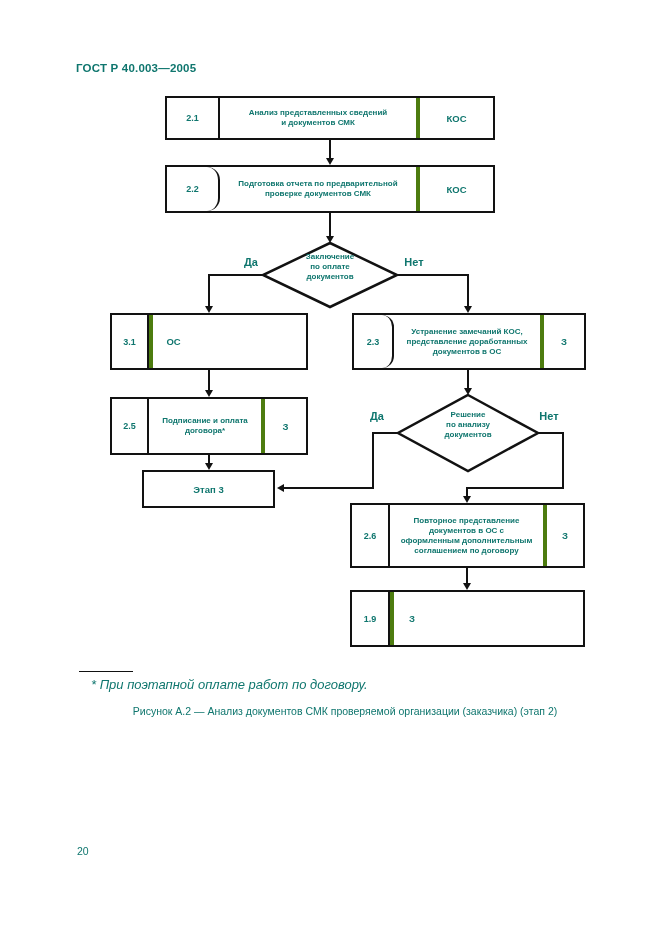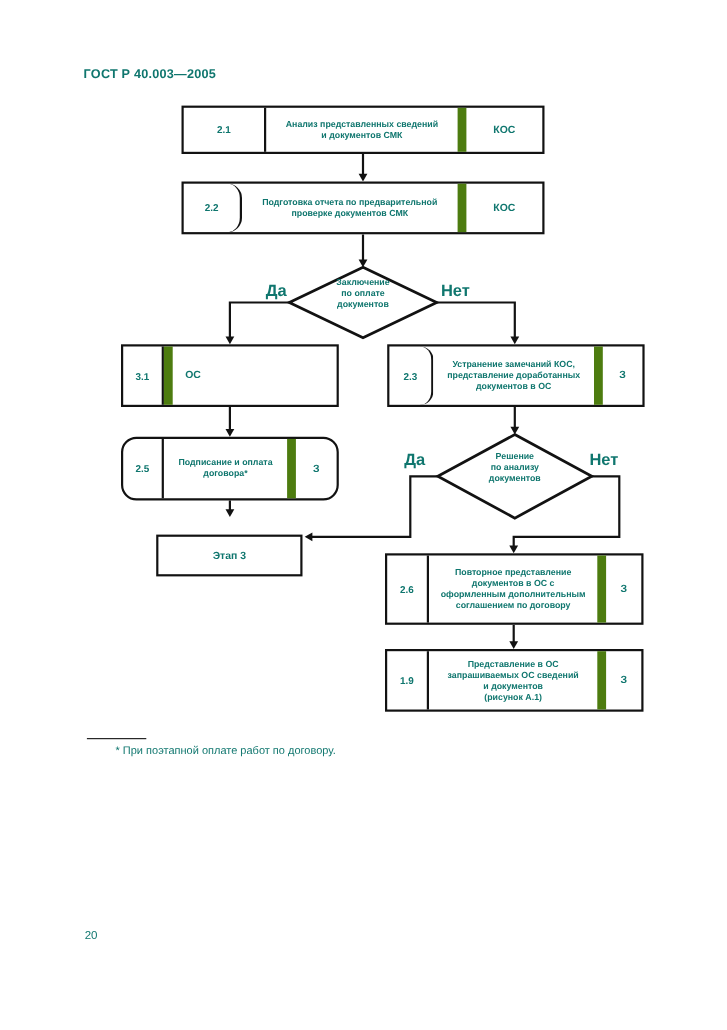--- a/index.html
+++ b/index.html
@@ -26,38 +26,38 @@
     background: #fff;
     box-sizing: border-box;
     align-items: stretch;
   }
   .fbox .cell {
     display: flex; align-items: center; justify-content: center;
     text-align: center; font-weight: bold; box-sizing: border-box;
   }
   .fbox .num  { font-size: 9px; border-right: 2px solid #121212; }
   .fbox .txt  { flex: 1; font-size: 8px; line-height: 1.25; white-space: pre-line; padding: 1px 0; }
-  .fbox .actor{ font-size: 9.5px; border-left: 8px solid #4d7c0f; }
+  .fbox .actor{ font-size: 9.5px; border-left: 4px solid #4d7c0f; }
 
   .stage-box {
     position: absolute;
     border: 2px solid #121212; background: #fff; box-sizing: border-box;
     display: flex; align-items: center; justify-content: center;
-    font-size: 9.5px; font-weight: bold; margin-top: 16px;
+    font-size: 9.5px; font-weight: bold;
   }
   .diamond-text {
     position: absolute; text-align: center;
     font-size: 8px; font-weight: bold; line-height: 1.25;
     white-space: pre-line;
   }
   .branch-label {
-    position: absolute; font-size: 15px; font-weight: bold; text-align: center;
+    position: absolute; font-size: 11px; font-weight: bold; text-align: center;
   }
   .footnote-rule { left: 79px; top: 671px; width: 54px; border-top: 1.5px solid #111; }
-  .footnote { left: 105px; top: 677px; font-size: 10px; }
+  .footnote { left: 91px; top: 677px; font-size: 13px; font-style: italic; }
   .caption { left: 60px; top: 705px; width: 570px; text-align: center; font-size: 10.5px; }
   .page-number { left: 77px; top: 845px; font-size: 10.5px; }
 </style>
 </head>
 <body>
 
 <div class="page">
 
   <div class="abs doc-header">ГОСТ Р 40.003—2005</div>
 
@@ -106,21 +106,21 @@
       <polygon points="463,496 471,496 467,503"></polygon>
       <polygon points="463,583 471,583 467,590"></polygon>
     </g>
     <g stroke="#121212" stroke-width="2.5" fill="#ffffff">
       <polygon points="330,243 397,275 330,307 263,275"></polygon>
       <polygon points="468,395 538,433 468,471 398,433"></polygon>
     </g>
   </svg>
 
   <div class="fbox" style="left:165px; top:96px; width:330px; height:44px;">
-    <div class="cell num" style="width:75px;">2.1</div>
+    <div class="cell num" style="width:53px;">2.1</div>
     <div class="cell txt">Анализ представленных сведений
 и документов СМК</div>
     <div class="cell actor" style="width:77px;">КОС</div>
   </div>
 
   <div class="fbox" style="left:165px; top:165px; width:330px; height:48px;">
     <div class="cell num" style="width:53px;border-radius:13px;">2.2</div>
     <div class="cell txt">Подготовка отчета по предварительной
 проверке документов СМК</div>
     <div class="cell actor" style="width:77px;">КОС</div>
@@ -138,21 +138,21 @@
   </div>
 
   <div class="fbox" style="left:352px; top:313px; width:234px; height:57px;">
     <div class="cell num" style="width:40px;border-radius:12px;">2.3</div>
     <div class="cell txt">Устранение замечаний КОС,
 представление доработанных
 документов в ОС</div>
     <div class="cell actor" style="width:44px;">З</div>
   </div>
 
-  <div class="fbox" style="left:110px; top:397px; width:198px; height:58px;border-radius:14px;">
+  <div class="fbox" style="left:110px; top:397px; width:198px; height:58px;">
     <div class="cell num" style="width:37px;">2.5</div>
     <div class="cell txt">Подписание и оплата
 договора*</div>
     <div class="cell actor" style="width:45px;">З</div>
   </div>
 
   <div class="diamond-text" style="left:418px; top:410px; width:100px;">Решение
 по анализу
 документов</div>
   <div class="branch-label" style="left:364px; top:410px; width:26px;">Да</div>
@@ -164,24 +164,21 @@
     <div class="cell num" style="width:38px;">2.6</div>
     <div class="cell txt">Повторное представление
 документов в ОС с
 оформленным дополнительным
 соглашением по договору</div>
     <div class="cell actor" style="width:40px;">З</div>
   </div>
 
   <div class="fbox" style="left:350px; top:590px; width:235px; height:57px;">
     <div class="cell num" style="width:38px;">1.9</div>
-    <div class="cell txt">Представление в ОС
-запрашиваемых ОС сведений
-и документов
-(рисунок А.1)</div>
     <div class="cell actor" style="width:40px;">З</div>
   </div>
 
   <div class="abs footnote-rule"></div>
   <div class="abs footnote">* При поэтапной оплате работ по договору.</div>
+  <div class="abs caption">Рисунок А.2 — Анализ документов СМК проверяемой организации (заказчика) (этап 2)</div>
   <div class="abs page-number">20</div>
 
 </div>
 
 </body></html>

